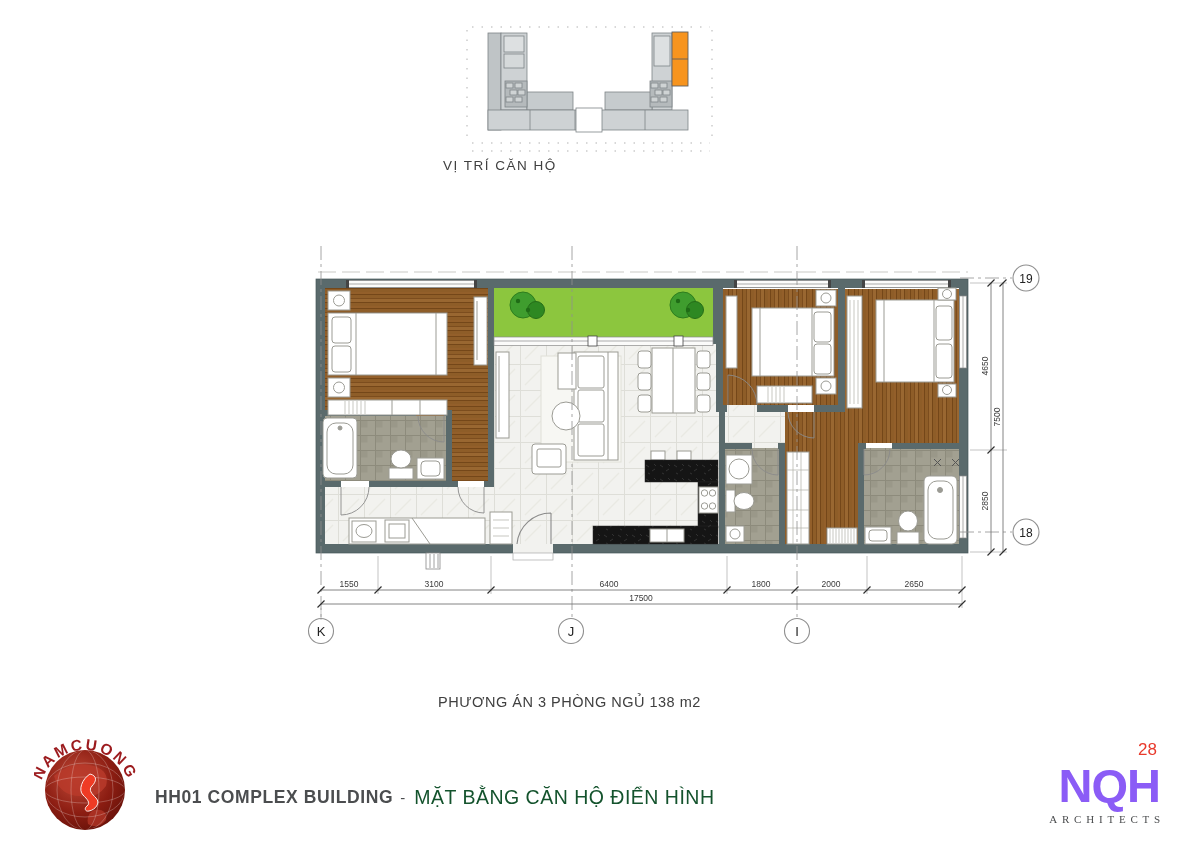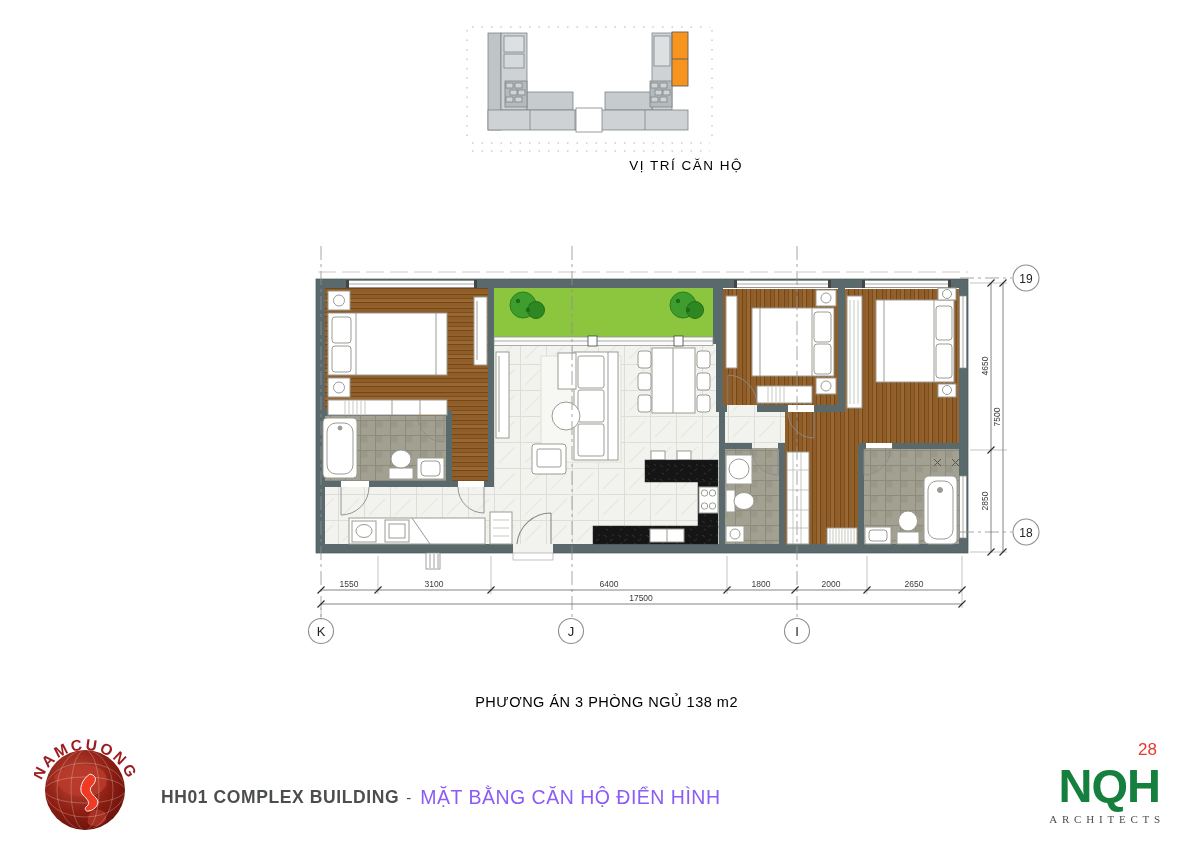--- a/index.html
+++ b/index.html
@@ -1,28 +1,28 @@
 <!DOCTYPE html>
 <html><head>
 <meta charset="utf-8">
 <style>
   html,body{margin:0;padding:0;background:#ffffff;}
   .page{position:relative;width:1191px;height:842px;background:#fff;overflow:hidden;
         font-family:"Liberation Sans",sans-serif;}
   svg{position:absolute;left:0;top:0;}
-  .cap{position:absolute;text-align:right;color:#000000;}
+  .cap{position:absolute;text-align:left;color:#404040;}
   .site-cap{left:443px;top:158px;width:300px;font-size:13.5px;letter-spacing:1.5px;}
   .plan-cap{left:438px;top:694px;width:300px;font-size:14.5px;letter-spacing:.5px;}
-  .title-line{position:absolute;left:161px;top:782px;height:30px;display:flex;align-items:center;white-space:nowrap;}
+  .title-line{position:absolute;left:155px;top:782px;height:30px;display:flex;align-items:center;white-space:nowrap;}
   .t-bold{font-size:17.5px;font-weight:bold;color:#4b4d4f;letter-spacing:.6px;}
   .t-sep{font-size:15px;color:#4b4d4f;margin:0 9px 0 7px;}
-  .t-sub{font-size:19.5px;color:#8b5cf6;letter-spacing:.5px;}
+  .t-sub{font-size:19.5px;color:#14532d;letter-spacing:.5px;}
   .nqh{position:absolute;right:31px;top:741px;text-align:right;line-height:1;}
   .nqh-page{font-size:17px;color:#e8392b;margin-right:3px;margin-bottom:4px;text-align:right;}
-  .nqh-name{font-size:47px;font-weight:bold;color:#15803d;letter-spacing:-1px;}
+  .nqh-name{font-size:47px;font-weight:bold;color:#8b5cf6;letter-spacing:-1px;}
   .nqh-sub{font-size:11px;color:#4b4d4f;letter-spacing:4.8px;margin-top:5px;margin-right:-5px;font-family:Liberation Serif, serif;}
   .dimtxt{font-size:8.5px;fill:#3a3a3a;}
   .bubtxt{font-size:13px;fill:#222;}
   .bubtxt2{font-size:12px;fill:#222;}
 </style>
 </head>
 <body>
 
 <div class="page">
 

